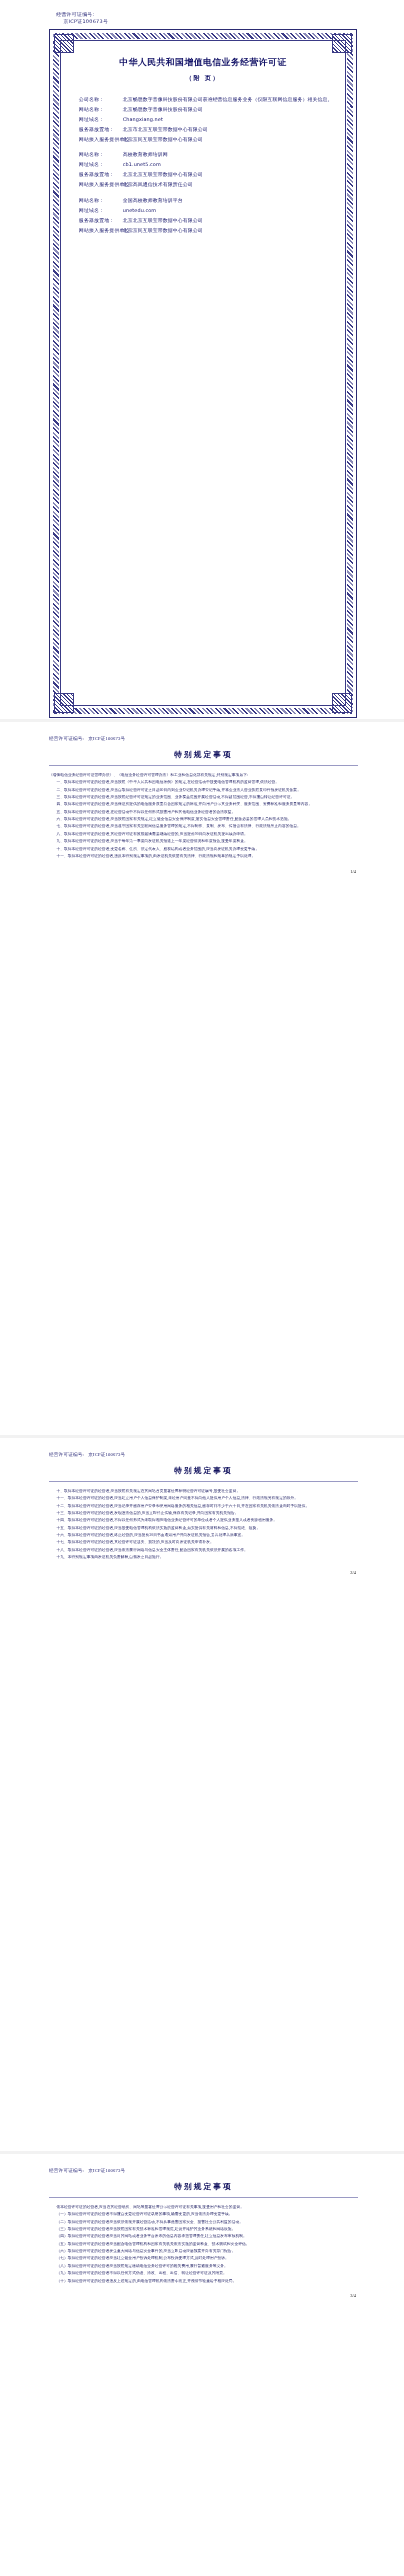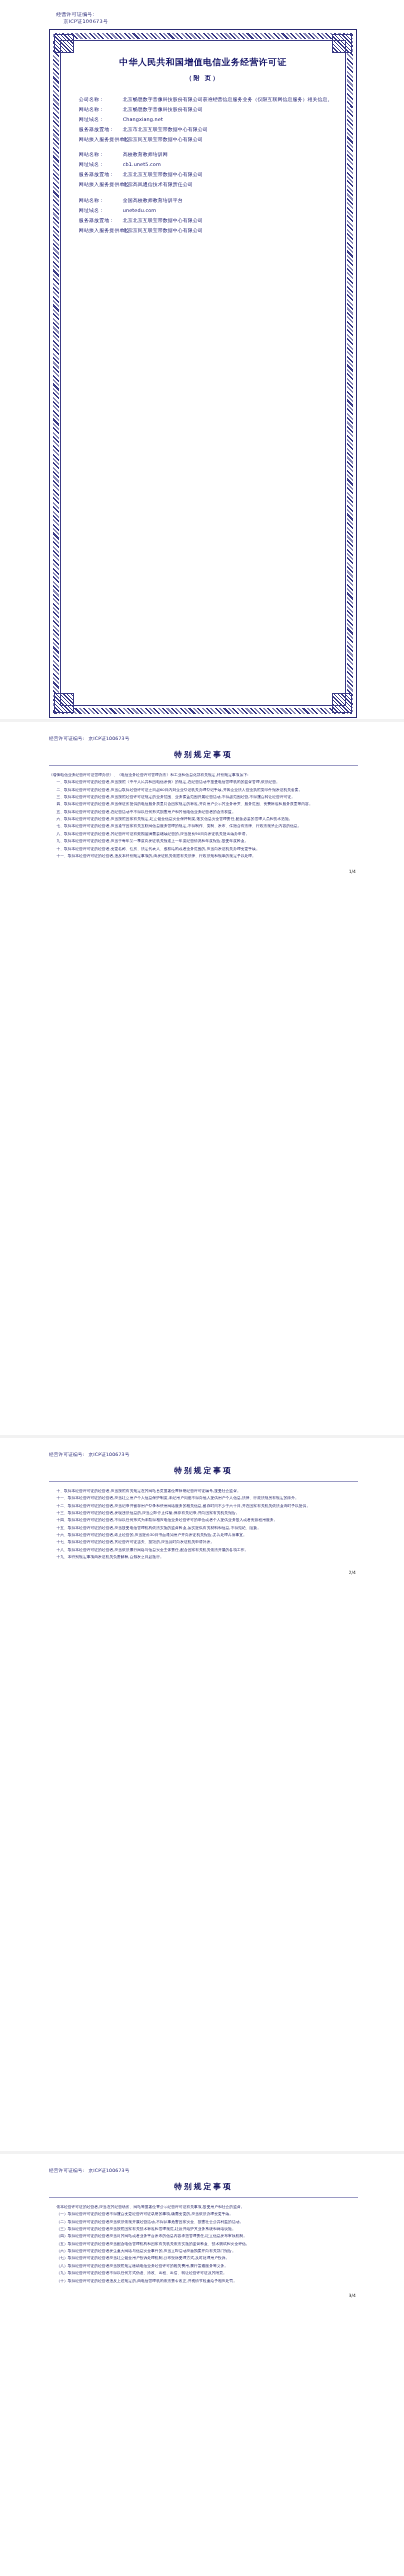--- a/index.html
+++ b/index.html
@@ -132,20 +132,21 @@
     flex: 0 0 44px;
     letter-spacing: 0.2px;
   }
   .cf-value { letter-spacing: 0.1px; }
   .cf-gap { height: 5.2px; }
 
   
   .ptext {
     height: 716px;
     padding: 0;
+    font-family: Liberation Serif, serif;
   }
   .ptext-inner {
     position: absolute;
     left: 49px;
     top: 14.4px;
     width: 309px;
   }
   .hdr {
     display: flex;
     align-items: baseline;

